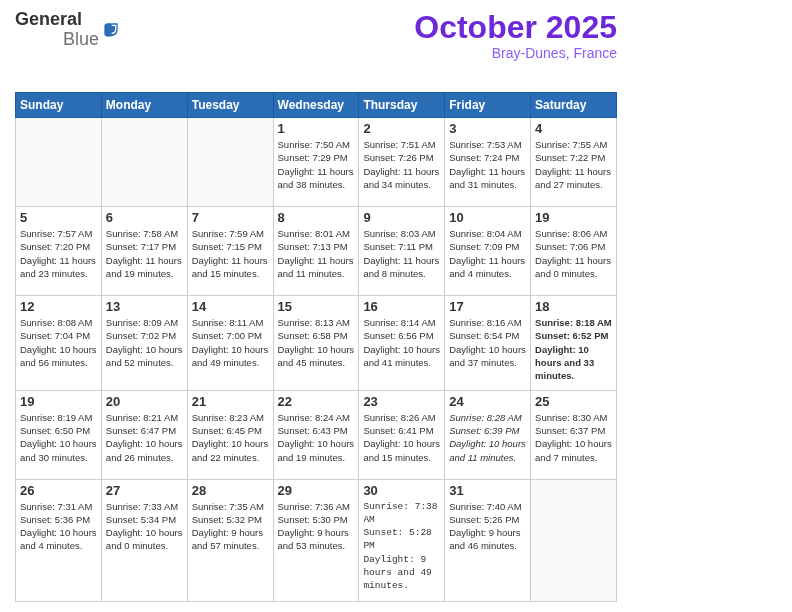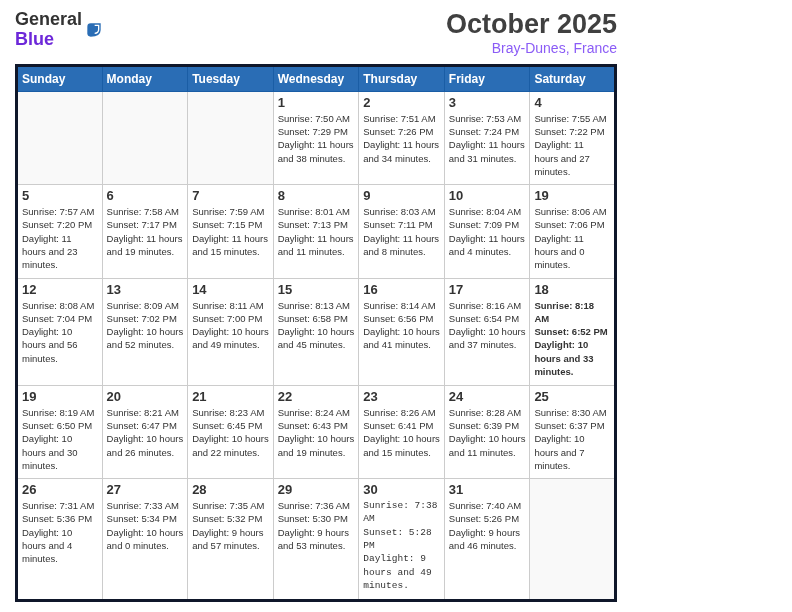--- a/index.html
+++ b/index.html
@@ -34,35 +34,36 @@
     }
     .logo-icon {
       width: 20px;
       height: 20px;
       margin-left: 2px;
     }
     .title-block {
       text-align: right;
     }
     .month-title {
-      font-size: 27px;
+      font-size: 32px;
       font-weight: bold;
-      color: #404040;
+      color: #6d28d9;
       line-height: 1.1;
     }
     .location {
       font-size: 14px;
       color: #8b5cf6;
     }
     .calendar {
       flex: 1;
-      border: 3px solid #0f172a;
+      border: 1px solid #0f172a;
       border-collapse: collapse;
       width: 100%;
       table-layout: fixed;
+      margin-top: 23px;
     }
     .calendar th {
       background-color: #2a6db5;
       color: white;
       font-size: 12px;
       font-weight: bold;
       padding: 5px 4px;
       text-align: left;
       border: 1px solid #1a5da5;
     }
@@ -90,21 +91,21 @@
     }
   </style>
 </head>
 <body>
 
 <div class="page">
   <div class="header">
     <div class="logo">
       <div class="logo-text">
         <span style="font-size:18px;font-weight:bold;color:#333;line-height:1.1;">General</span>
-        <span style="font-size:18px;font-weight:bold;color:#6d28d9;line-height:1.1;">Blue</span>
+        <span style="font-size:18px;font-weight:normal;color:#737373;line-height:1.1;margin-left:48px;">Blue</span>
       </div>
       <svg class="logo-icon" viewBox="0 0 30 30" width="30" height="30">
         <path d="M10 5 L25 5 L25 15 Q25 25 10 25 Q5 25 5 20 L5 10 Q5 5 10 5Z" fill="#2a6db5"></path>
         <path d="M16 8 L22 8 L22 14 Q22 20 16 20" fill="none" stroke="white" stroke-width="2"></path>
       </svg>
     </div>
     <div class="title-block">
       <div class="month-title">October 2025</div>
       <div class="location">Bray-Dunes, France</div>
     </div>
@@ -266,21 +267,21 @@
 Daylight: 10 hours and 19 minutes.</div>
           </td>
           <td>
             <div class="day-number">23</div>
             <div class="day-info" style="white-space: pre-line;">Sunrise: 8:26 AM
 Sunset: 6:41 PM
 Daylight: 10 hours and 15 minutes.</div>
           </td>
           <td>
             <div class="day-number">24</div>
-            <div class="day-info" style="white-space: pre-line;">Sunrise: 8:28 AM
+            <div class="day-info" style="white-space: pre-line; font-style: italic;">Sunrise: 8:28 AM
 Sunset: 6:39 PM
 Daylight: 10 hours and 11 minutes.</div>
           </td>
           <td>
             <div class="day-number">25</div>
             <div class="day-info" style="white-space: pre-line;">Sunrise: 8:30 AM
 Sunset: 6:37 PM
 Daylight: 10 hours and 7 minutes.</div>
           </td>
         </tr>

